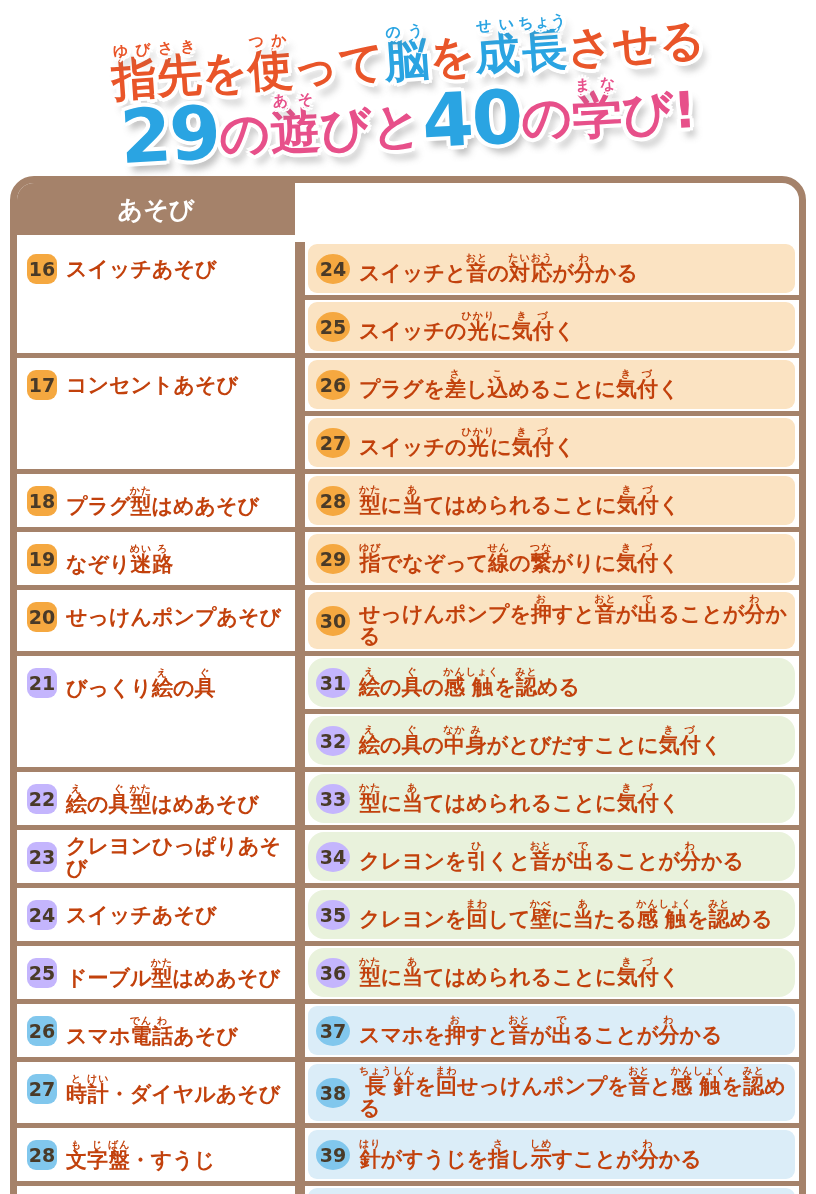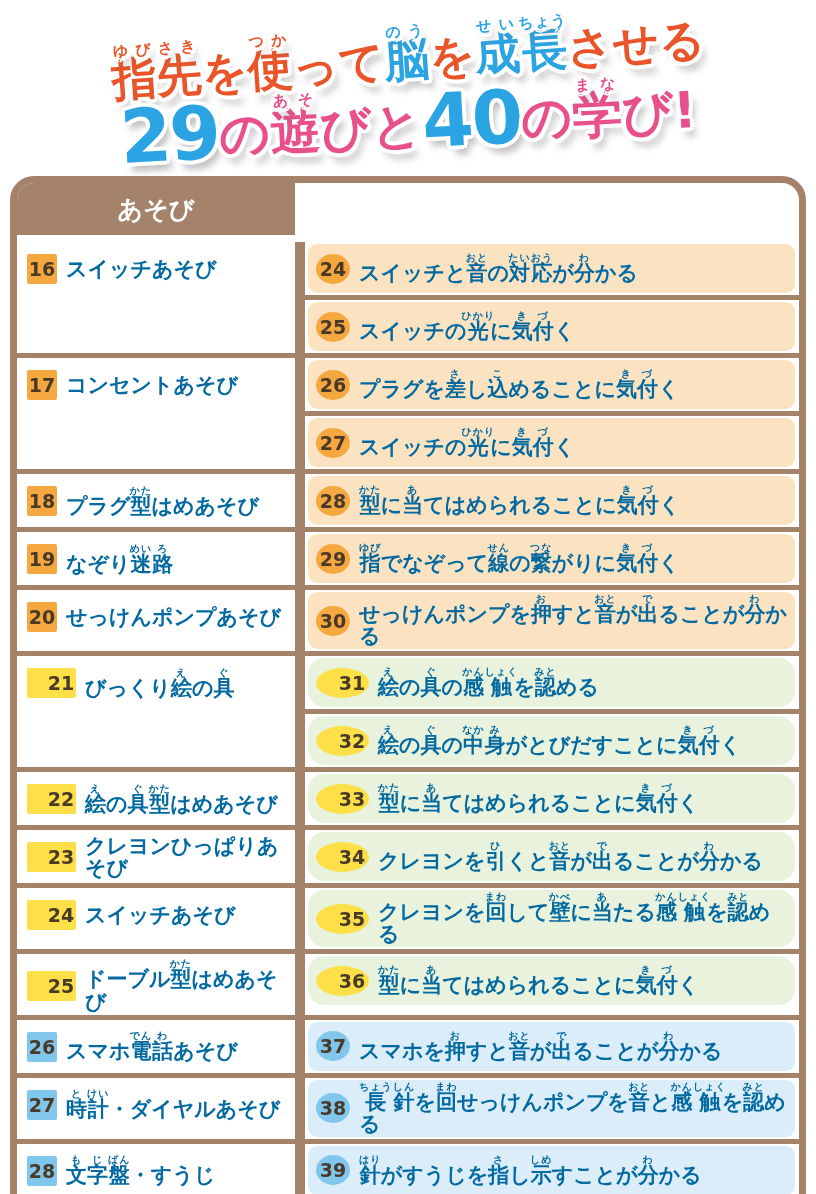--- a/index.html
+++ b/index.html
@@ -28,27 +28,27 @@
   table{border-collapse:collapse;width:100%;}
   tr{border-top:5px solid #A5826A;}
   tr.first{border-top:none;}
   td{padding:0;vertical-align:top;}
   td.play-cell{width:278px;background:#fff;border-right:10px solid #A5826A;}
   td.learn-cell{background:#fff;padding:2px 4px 2px 3px;}
   .l-fill{display:flex;align-items:center;gap:9px;min-height:44px;margin:3px 0 0 6px;padding:2px 4px;}
   .r-fill{display:flex;align-items:center;gap:9px;min-height:45px;border-radius:9px;padding:2px 8px;}
   .badge{flex:0 0 auto;display:flex;align-items:center;justify-content:center;
     font-weight:800;font-size:19px;color:#493A28;}
-  .badge-sq{width:30px;height:30px;border-radius:2px;}
+  .badge-sq{width:30px;height:30px;border-radius:9px;}
   .badge-ci{width:34px;height:30px;border-radius:50%;}
   .theme-orange .r-fill{background:#FBE3C2;}
   .theme-green  .r-fill{background:#E9F2DC;border-radius:16px;}
   .theme-blue   .r-fill{background:#DBEDF8;}
-  .bg-orange{background:#F5A840;} .bg-green{background:#fde047;padding-left:19px;} .bg-blue{background:#81C7ED;}
-  .txt{font-weight:700;font-size:21px;color:#0369a1;line-height:1.05;}
+  .bg-orange{background:#F5A840;} .bg-green{background:#c4b5fd;} .bg-blue{background:#81C7ED;}
+  .txt{font-weight:700;font-size:21px;color:#c2410c;line-height:1.05;}
   .txt ruby{ruby-position:over;}
   .txt rt{font-size:10px;font-weight:700;letter-spacing:1px;}
 </style>
 </head>
 <body>
 
 <div class="title">
   <div class="t-line t1"><ruby class="c-o">指<rt>ゆび</rt></ruby><ruby class="c-o">先<rt>さき</rt></ruby><span class="c-o">を</span><ruby class="c-o">使<rt>つか</rt></ruby><span class="c-o">って</span><ruby class="c-b">脳<rt>のう</rt></ruby><span class="c-o">を</span><ruby class="c-b">成<rt>せい</rt></ruby><ruby class="c-b">長<rt>ちょう</rt></ruby><span class="c-o">させる</span></div>
   <div class="t-line t2"><span class="c-b seg-num">29</span><span class="c-p">の</span><ruby class="c-p">遊<rt>あそ</rt></ruby><span class="c-p">びと</span><span class="c-b seg-num">40</span><span class="c-p">の</span><ruby class="c-p">学<rt>まな</rt></ruby><span class="c-p">び!</span></div>
 </div>

